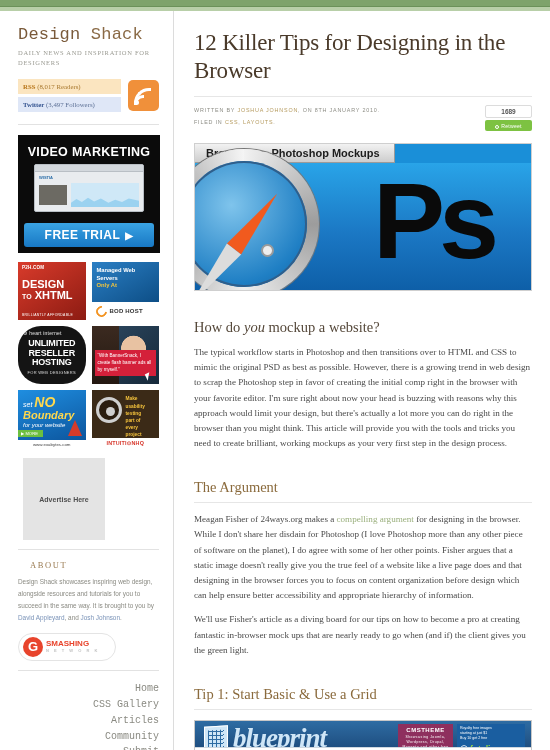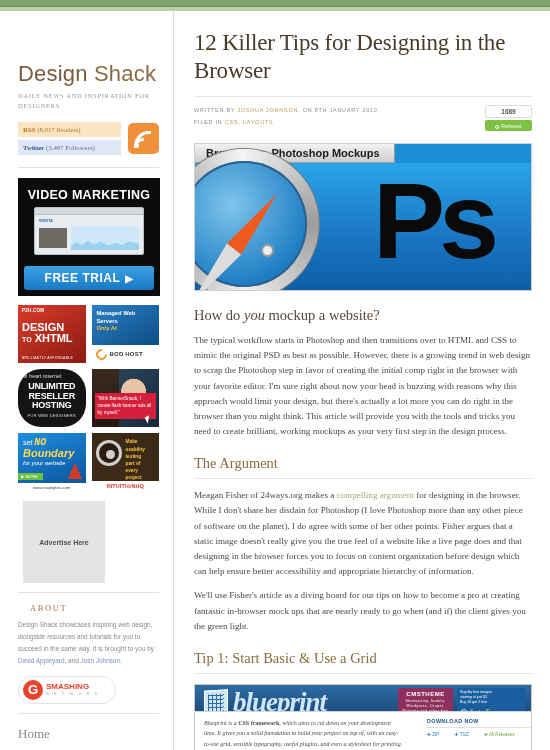--- a/index.html
+++ b/index.html
@@ -16,24 +16,23 @@
 
   
   .sidebar {
     width:174px; flex:0 0 174px;
     border-right:1px solid #dcdcdc;
     padding:14px 14px 0 18px;
     background:#fff;
     overflow:hidden;
   }
   .brand {
-    font-family:Liberation Sans, sans-serif;
-    font-size:22px; color:#7a5a3a; letter-spacing:.2px;
+    font-family:Liberation Mono, monospace;
+    font-size:17px; color:#7a5a3a; letter-spacing:.2px;
     margin-bottom:4px;
-    margin-top:36px;
   }
   .brand .shack { color:#8a6a46; }
   .tagline {
     font-size:6.5px; letter-spacing:.7px; color:#9b9b93;
     line-height:1.55; text-transform:uppercase;
     font-family:"Liberation Serif", serif;
     margin-bottom:11px;
   }
   .subrow { margin-bottom:4px; display:flex; align-items:flex-start; }
   .subcol { flex:1; }
@@ -125,21 +124,21 @@
      linear-gradient(135deg,#2f4a63,#16293a);}
   .snack .hair{position:absolute;left:0;top:0;width:40%;height:100%;
      background:linear-gradient(#3b2a20,#241811);}
   .snack .quote{position:absolute;left:3px;right:3px;bottom:8px;background:#d4203a;
      color:#fff;font-size:4.6px;line-height:1.45;padding:3px;}
   .snack .cur{position:absolute;right:8px;bottom:4px;width:0;height:0;
      border-left:5px solid #fff;border-bottom:7px solid transparent;transform:rotate(-25deg);}
 
   .exa { background:linear-gradient(160deg,#1f8ee0,#0a4f96); }
   .exa .i{font-size:7px;font-style:italic;padding:4px 0 0 5px;}
-  .exa .i b{font-size:10px;color:#ffd84d;font-family:Liberation Mono, monospace;}
+  .exa .i b{font-size:14px;color:#ffd84d;}
   .exa .b{font-size:11px;font-weight:bold;color:#ffd84d;font-style:italic;padding-left:5px;line-height:.95;}
   .exa .s{font-size:6px;font-style:italic;padding-left:5px;margin-top:1px;}
   .exa .more{position:absolute;left:0;bottom:11px;background:#6cbf3f;font-size:4.2px;
      padding:1px 5px 1px 3px;}
   .exa .url{position:absolute;left:0;right:0;bottom:0;background:#fff;color:#444;
      font-size:4.4px;text-align:center;padding:1.5px 0;}
   .exa .arrow{position:absolute;right:4px;bottom:12px;width:0;height:0;
      border-left:7px solid transparent;border-right:7px solid transparent;border-bottom:16px solid #d63b2a;}
 
   .iq { background:#3b2a17; }
@@ -164,22 +163,22 @@
   .about-p a{color:#7a93b8;text-decoration:none;}
   .smash{width:98px;height:28px;background:#fff;border:1px solid #e4e4e4;border-radius:14px;
      margin:9px 0 2px;display:flex;align-items:center;padding-left:4px;gap:3px;}
   .smash .g{width:20px;height:20px;border-radius:50%;background:#e8442c;color:#fff;
      font-family:"Liberation Sans",sans-serif;font-weight:bold;font-size:13px;
      display:flex;align-items:center;justify-content:center;}
   .smash .w{font-family:"Liberation Sans",sans-serif;font-size:8px;font-weight:bold;
      color:#e8442c;line-height:1;}
   .smash .w small{display:block;font-size:4px;letter-spacing:2px;color:#c3c3c3;margin-top:1px;}
   .navlist{list-style:none;margin-top:4px;}
-  .navlist li{font-size:13px;color:#8a8a82;padding:2.4px 0;
-     font-family:Liberation Serif, serif;}
+  .navlist li{font-size:10px;color:#8a8a82;padding:2.4px 0;
+     font-family:Liberation Mono, monospace;text-align:right;}
 
   
   .main { flex:1; padding:18px 18px 0 20px; overflow:hidden; }
   h1.title {
     font-family:"Liberation Serif",serif; font-weight:normal;
     font-size:23px; line-height:1.22; color:#4a3a2a; letter-spacing:-.2px;
   }
   .meta-wrap{display:flex;justify-content:space-between;align-items:flex-start;
      border-top:1px solid #e6e6e6;margin-top:11px;padding-top:8px;}
   .meta{font-family:"Liberation Sans",sans-serif;font-size:5.4px;letter-spacing:.8px;
@@ -213,21 +212,21 @@
   .hero .needle{position:absolute;left:30px;top:16px;width:0;height:0;z-index:3;
      border-left:9px solid transparent;border-right:9px solid transparent;
      border-bottom:70px solid #f15a1e;transform:rotate(38deg);transform-origin:50% 100%;}
   .hero .needle2{position:absolute;left:30px;top:86px;width:0;height:0;z-index:3;
      border-left:9px solid transparent;border-right:9px solid transparent;
      border-top:70px solid #dcdcdc;transform:rotate(38deg);transform-origin:50% 0;}
   .hero .hub{position:absolute;left:66px;top:81px;width:13px;height:13px;border-radius:50%;
      background:#eee;border:2px solid #9b9b9b;z-index:4;}
 
   h2.sec{font-family:"Liberation Serif",serif;font-weight:normal;font-size:14.5px;
-     color:#55483a;margin:16px 0 0;}
+     color:#55483a;margin:28px 0 0;}
   h2.sec.brown{color:#8a6a3c;border-bottom:1px solid #e6e6e6;padding-bottom:6px;}
   p.body{font-family:"Liberation Serif",serif;font-size:9.1px;line-height:1.67;
      color:#4a4a4a;margin-top:9px;text-align:left;}
   p.body a{color:#9bb07e;text-decoration:none;}
 
   .bp{margin-top:10px;width:100%;height:100px;border:1px solid #c8c8c8;overflow:hidden;
      position:relative;background:#fff;}
   .bp .hd{height:26px;background:linear-gradient(#2e6ca3,#1f4f81);position:relative;}
   .bp .hd .bl{position:absolute;left:9px;top:5px;width:24px;height:26px;background:#cfe6f7;
      transform:skewY(-4deg);border:1px solid #fff;}

